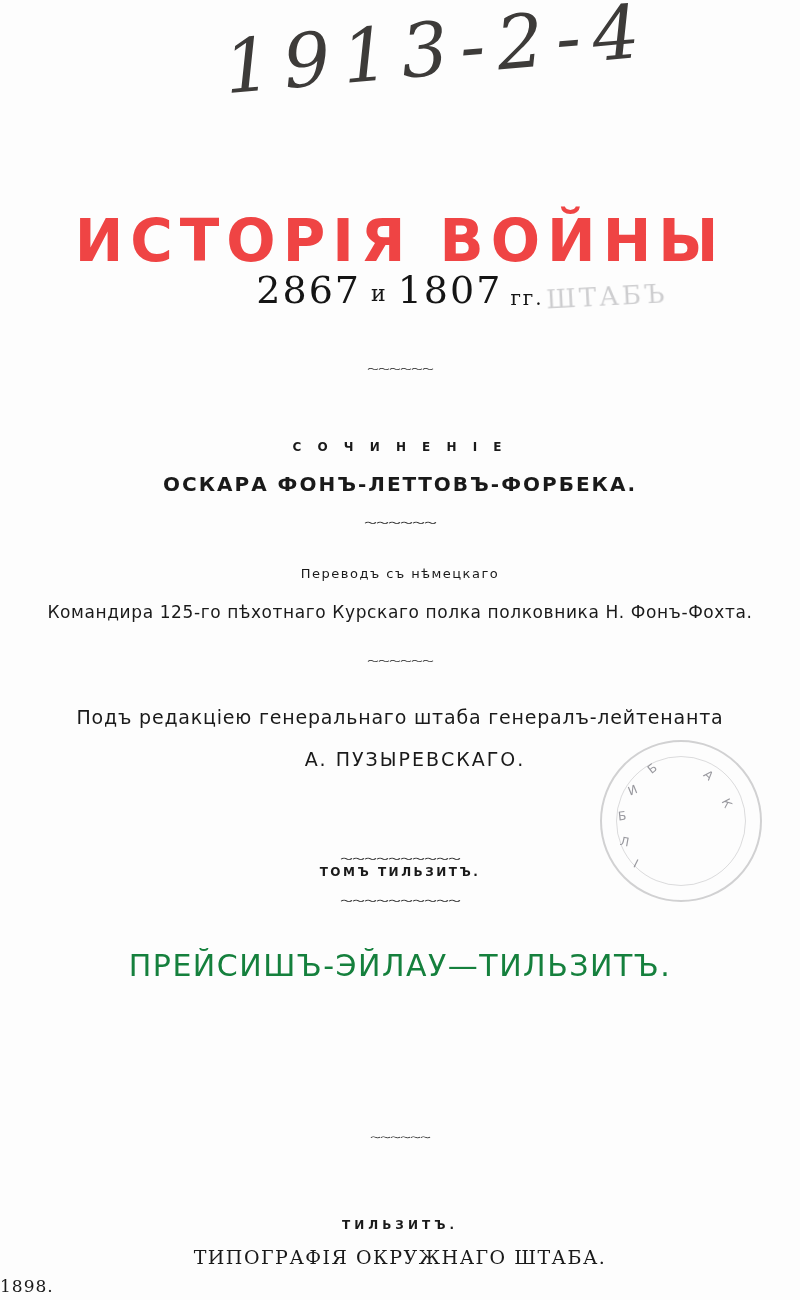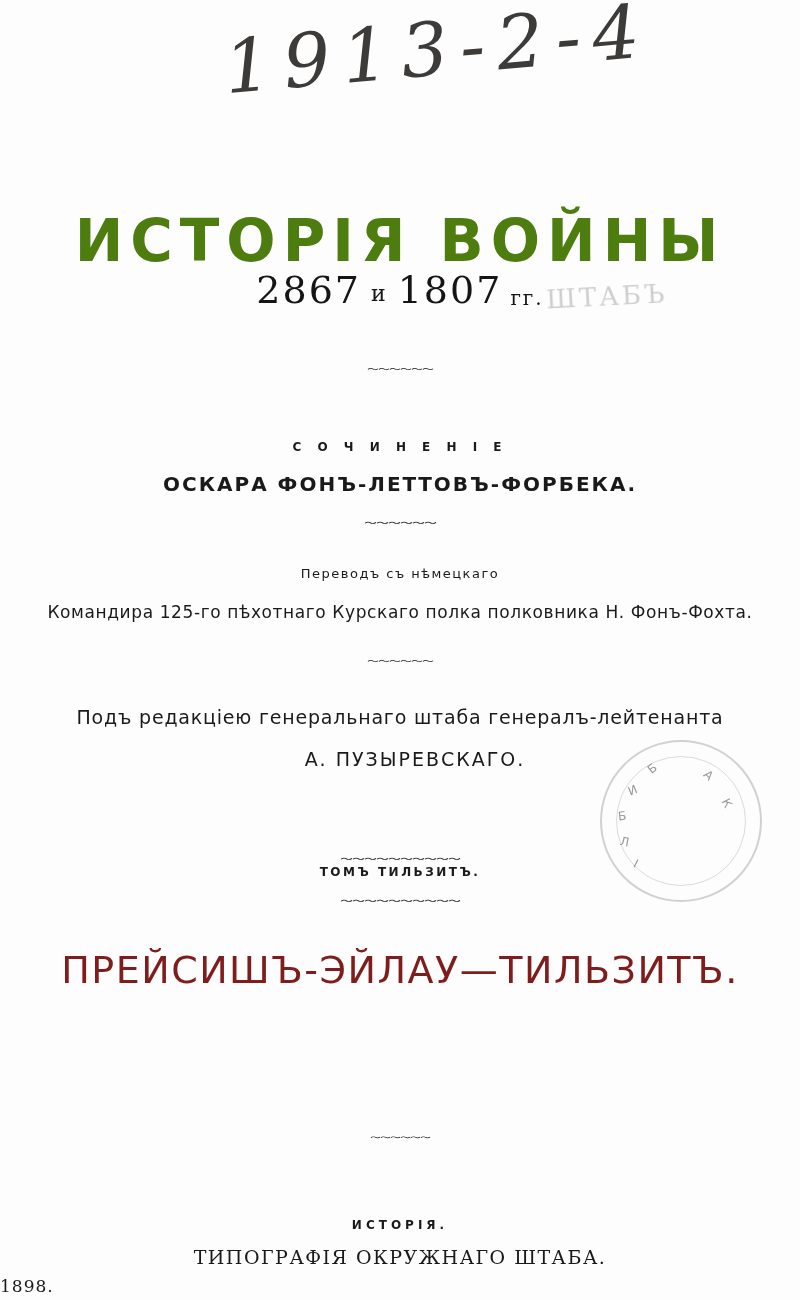--- a/index.html
+++ b/index.html
@@ -43,21 +43,21 @@
   .main-title {
     position: absolute;
     top: 168px;
     left: 0;
     width: 100%;
     text-align: center;
     font-family: "DejaVu Sans", sans-serif;
     font-weight: bold;
     font-size: 58px;
     letter-spacing: 7px;
-    color: #4d7c0f;
+    color: #ef4444;
   }
 
   .years {
     position: absolute;
     top: 268px;
     left: 0;
     width: 100%;
     text-align: center;
     font-family: "DejaVu Serif", serif;
     font-size: 38px;
@@ -185,23 +185,23 @@
   }
 
   
   .subtitle {
     position: absolute;
     top: 948px;
     left: 0;
     width: 100%;
     text-align: center;
     font-family: "DejaVu Sans", sans-serif;
-    font-size: 38px;
+    font-size: 30px;
     letter-spacing: 1.5px;
-    color: #7f1d1d;
+    color: #15803d;
   }
 
   
   .note {
     position: absolute;
     top: 1022px;
     left: 70px;
     width: 660px;
     text-align: center;
     font-family: "DejaVu Serif", serif;
@@ -328,21 +328,21 @@
 
   <div class="squiggle sq4"><span>〜〜〜〜〜〜〜〜〜〜</span></div>
   <div class="volume">ТОМЪ ТИЛЬЗИТЪ.</div>
   <div class="squiggle sq5"><span>〜〜〜〜〜〜〜〜〜〜</span></div>
 
   <div class="subtitle">ПРЕЙСИШЪ-ЭЙЛАУ—ТИЛЬЗИТЪ.</div>
 
 
   <div class="squiggle sq6"><span>〜〜〜〜〜〜</span></div>
 
-  <div class="city">ИСТОРІЯ.</div>
+  <div class="city">ТИЛЬЗИТЪ.</div>
   <div class="printer">ТИПОГРАФІЯ ОКРУЖНАГО ШТАБА.</div>
   <div class="year-pub">1898.</div>
 
   <div class="stamp-round"></div>
   <div class="stamp-text">
     <span style="left:48px; top:16px; transform:rotate(-38deg);">Б</span>
     <span style="left:28px; top:38px; transform:rotate(-22deg);">И</span>
     <span style="left:18px; top:64px; transform:rotate(-6deg);">Б</span>
     <span style="left:20px; top:90px; transform:rotate(10deg);">Л</span>
     <span style="left:34px; top:112px; transform:rotate(26deg);">І</span>

